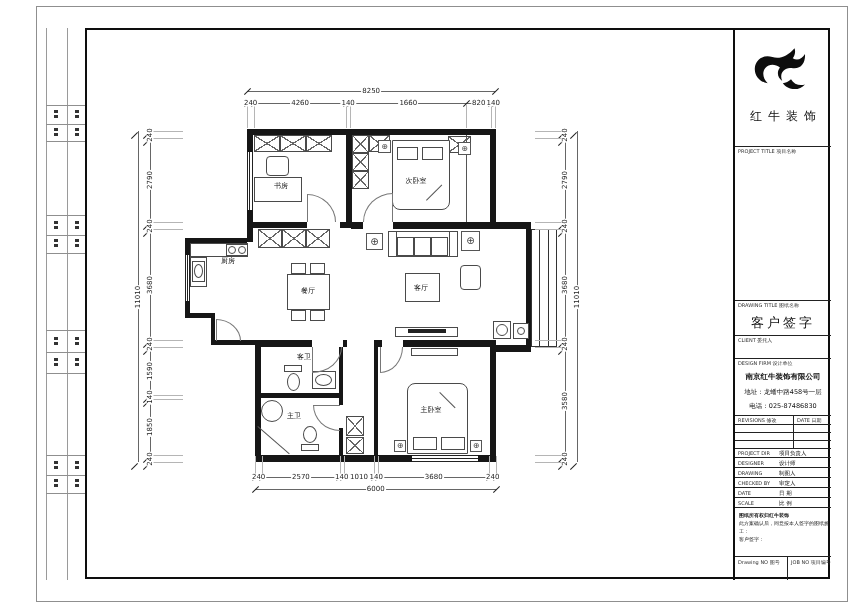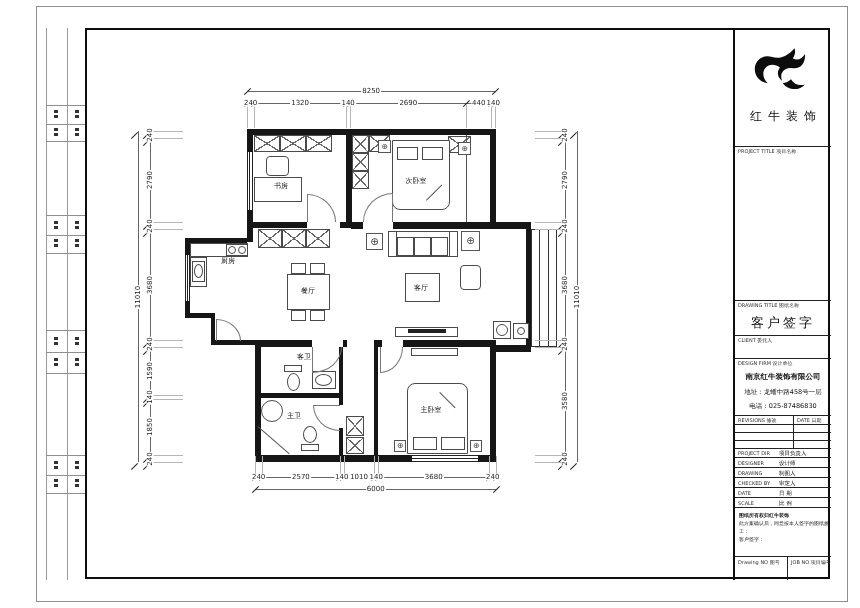--- a/index.html
+++ b/index.html
@@ -236,24 +236,24 @@
       <div class="ext" style="left: 99.029px; width: 1px; top: 1px; height: 24px;"></div>
       <div class="tick" style="left: 102.743px; top: -4px;"></div>
       <div class="ext" style="left: 103.243px; width: 1px; top: 1px; height: 24px;"></div>
       <div class="tick" style="left: 218.929px; top: -4px;"></div>
       <div class="ext" style="left: 219.429px; width: 1px; top: 1px; height: 24px;"></div>
       <div class="tick" style="left: 243.611px; top: -4px;"></div>
       <div class="ext" style="left: 244.111px; width: 1px; top: 1px; height: 24px;"></div>
       <div class="tick" style="left: 247.825px; top: -4px;"></div>
       <div class="ext" style="left: 248.325px; width: 1px; top: 1px; height: 24px;"></div>
       <div class="dimt" style="left: 3.612px; top: 0px; transform: translate(-50%, -50%);">240</div>
-      <div class="dimt" style="left: 53.1265px; top: 0px; transform: translate(-50%, -50%);">1320</div>
+      <div class="dimt" style="left: 53.1265px; top: 0px; transform: translate(-50%, -50%);">4260</div>
       <div class="dimt" style="left: 101.136px; top: 0px; transform: translate(-50%, -50%);">140</div>
-      <div class="dimt" style="left: 161.336px; top: 0px; transform: translate(-50%, -50%);">2690</div>
-      <div class="dimt" style="left: 231.77px; top: 0px; transform: translate(-50%, -50%);">440</div>
+      <div class="dimt" style="left: 161.336px; top: 0px; transform: translate(-50%, -50%);">1660</div>
+      <div class="dimt" style="left: 231.77px; top: 0px; transform: translate(-50%, -50%);">820</div>
       <div class="dimt" style="left: 246.218px; top: 0px; transform: translate(-50%, -50%);">140</div>
     </div>
   <div class="dimwrap" style="left:255px;top:477px;">
       <div class="dline" style="left: 0px; top: 0px; width: 241.402px; height: 1px;"></div>
       <div class="tick" style="left: -0.5px; top: -4px;"></div>
       <div class="ext" style="left: 0px; width: 1px; top: -21px; height: 21px;"></div>
       <div class="tick" style="left: 6.724px; top: -4px;"></div>
       <div class="ext" style="left: 7.224px; width: 1px; top: -21px; height: 21px;"></div>
       <div class="tick" style="left: 84.081px; top: -4px;"></div>
       <div class="ext" style="left: 84.581px; width: 1px; top: -21px; height: 21px;"></div>

